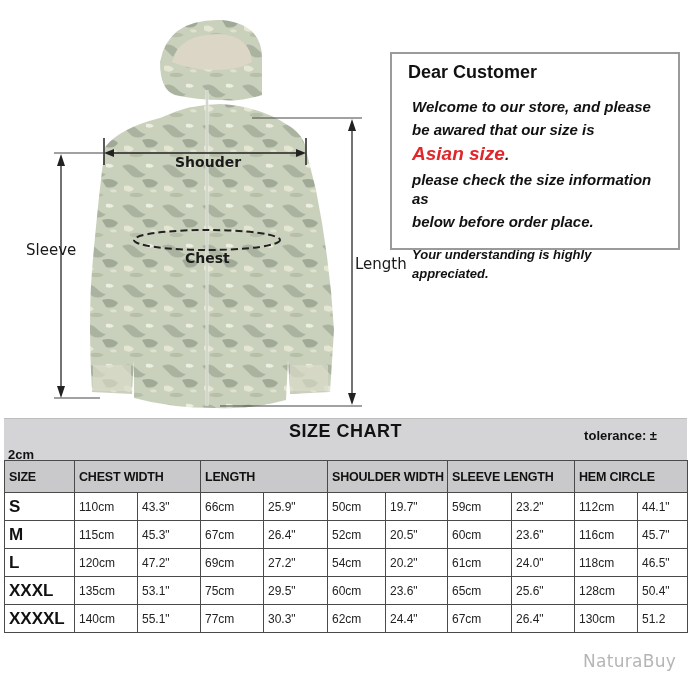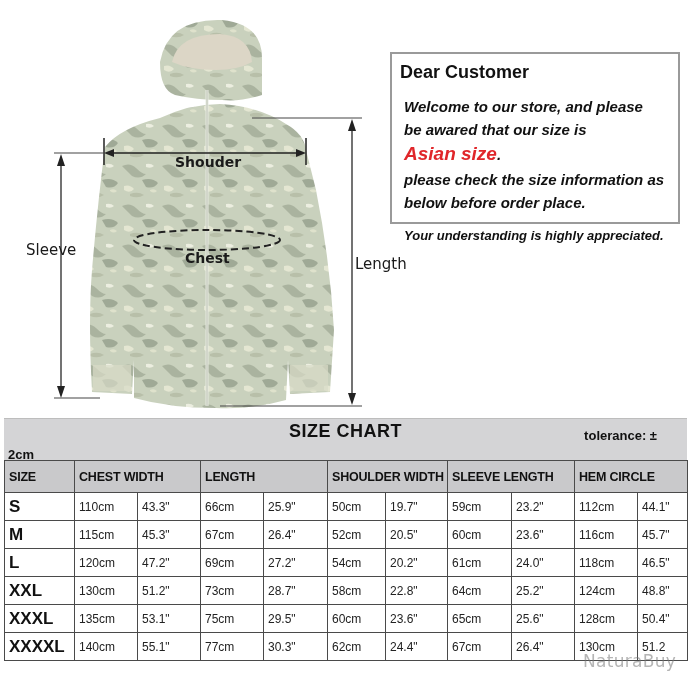--- a/index.html
+++ b/index.html
@@ -7,22 +7,22 @@
          font-family:"Liberation Sans", sans-serif; color:#111; }
 
   
   .illustration { position:absolute; left:0; top:0; width:390px; height:410px; }
   .illustration svg { position:absolute; left:0; top:0; }
   .dim-label { position:absolute; font-family:"DejaVu Sans", sans-serif; font-weight:bold; font-size:14px; color:#1a1a1a; }
   .dim-label.length { font-weight:normal; font-size:15px; }
   .dim-label.sleeve { font-weight:normal; font-size:15px; }
 
   
-  .notice { position:absolute; left:390px; top:52px; width:290px; height:172px;
-            border:2px solid #9a9a9a; box-sizing:border-box; padding:6px 8px; background:#fff; }
+  .notice { position:absolute; left:390px; top:52px; width:290px; height:198px;
+            border:2px solid #9a9a9a; box-sizing:border-box; padding:6px 16px; background:#fff; }
   .notice .greet { font-size:18px; font-weight:bold; margin:2px 0 14px 0; }
   .notice p { margin:4px; font-size:15px; font-weight:bold; line-height:19px; color:#111;font-style:italic; }
   .notice .asian { color:#e0262a; font-size:19px; font-weight:bold; }
   .notice .thanks { font-size:13px; margin-top:14px; }
 
   
   .chart { position:absolute; left:4px; top:418px; width:683px; }
   .chart-title-row { position:relative; height:41px; background:#d4d4d6; border-top:1px solid #bdbdbd; }
   .chart-title { position:absolute; left:0; right:0; top:2px; text-align:center;
                  font-size:18px; font-weight:bold; letter-spacing:0.5px; }
@@ -169,33 +169,20 @@
           <td>69cm</td>
           <td>27.2"</td>
           <td>54cm</td>
           <td>20.2"</td>
           <td>61cm</td>
           <td>24.0"</td>
           <td>118cm</td>
           <td>46.5"</td>
         </tr>
         <tr>
-          <td class="size">XXL</td>
-          <td>130cm</td>
-          <td>51.2"</td>
-          <td>73cm</td>
-          <td>28.7"</td>
-          <td>58cm</td>
-          <td>22.8"</td>
-          <td>64cm</td>
-          <td>25.2"</td>
-          <td>124cm</td>
-          <td>48.8"</td>
-        </tr>
-        <tr>
           <td class="size">XXXL</td>
           <td>135cm</td>
           <td>53.1"</td>
           <td>75cm</td>
           <td>29.5"</td>
           <td>60cm</td>
           <td>23.6"</td>
           <td>65cm</td>
           <td>25.6"</td>
           <td>128cm</td>

